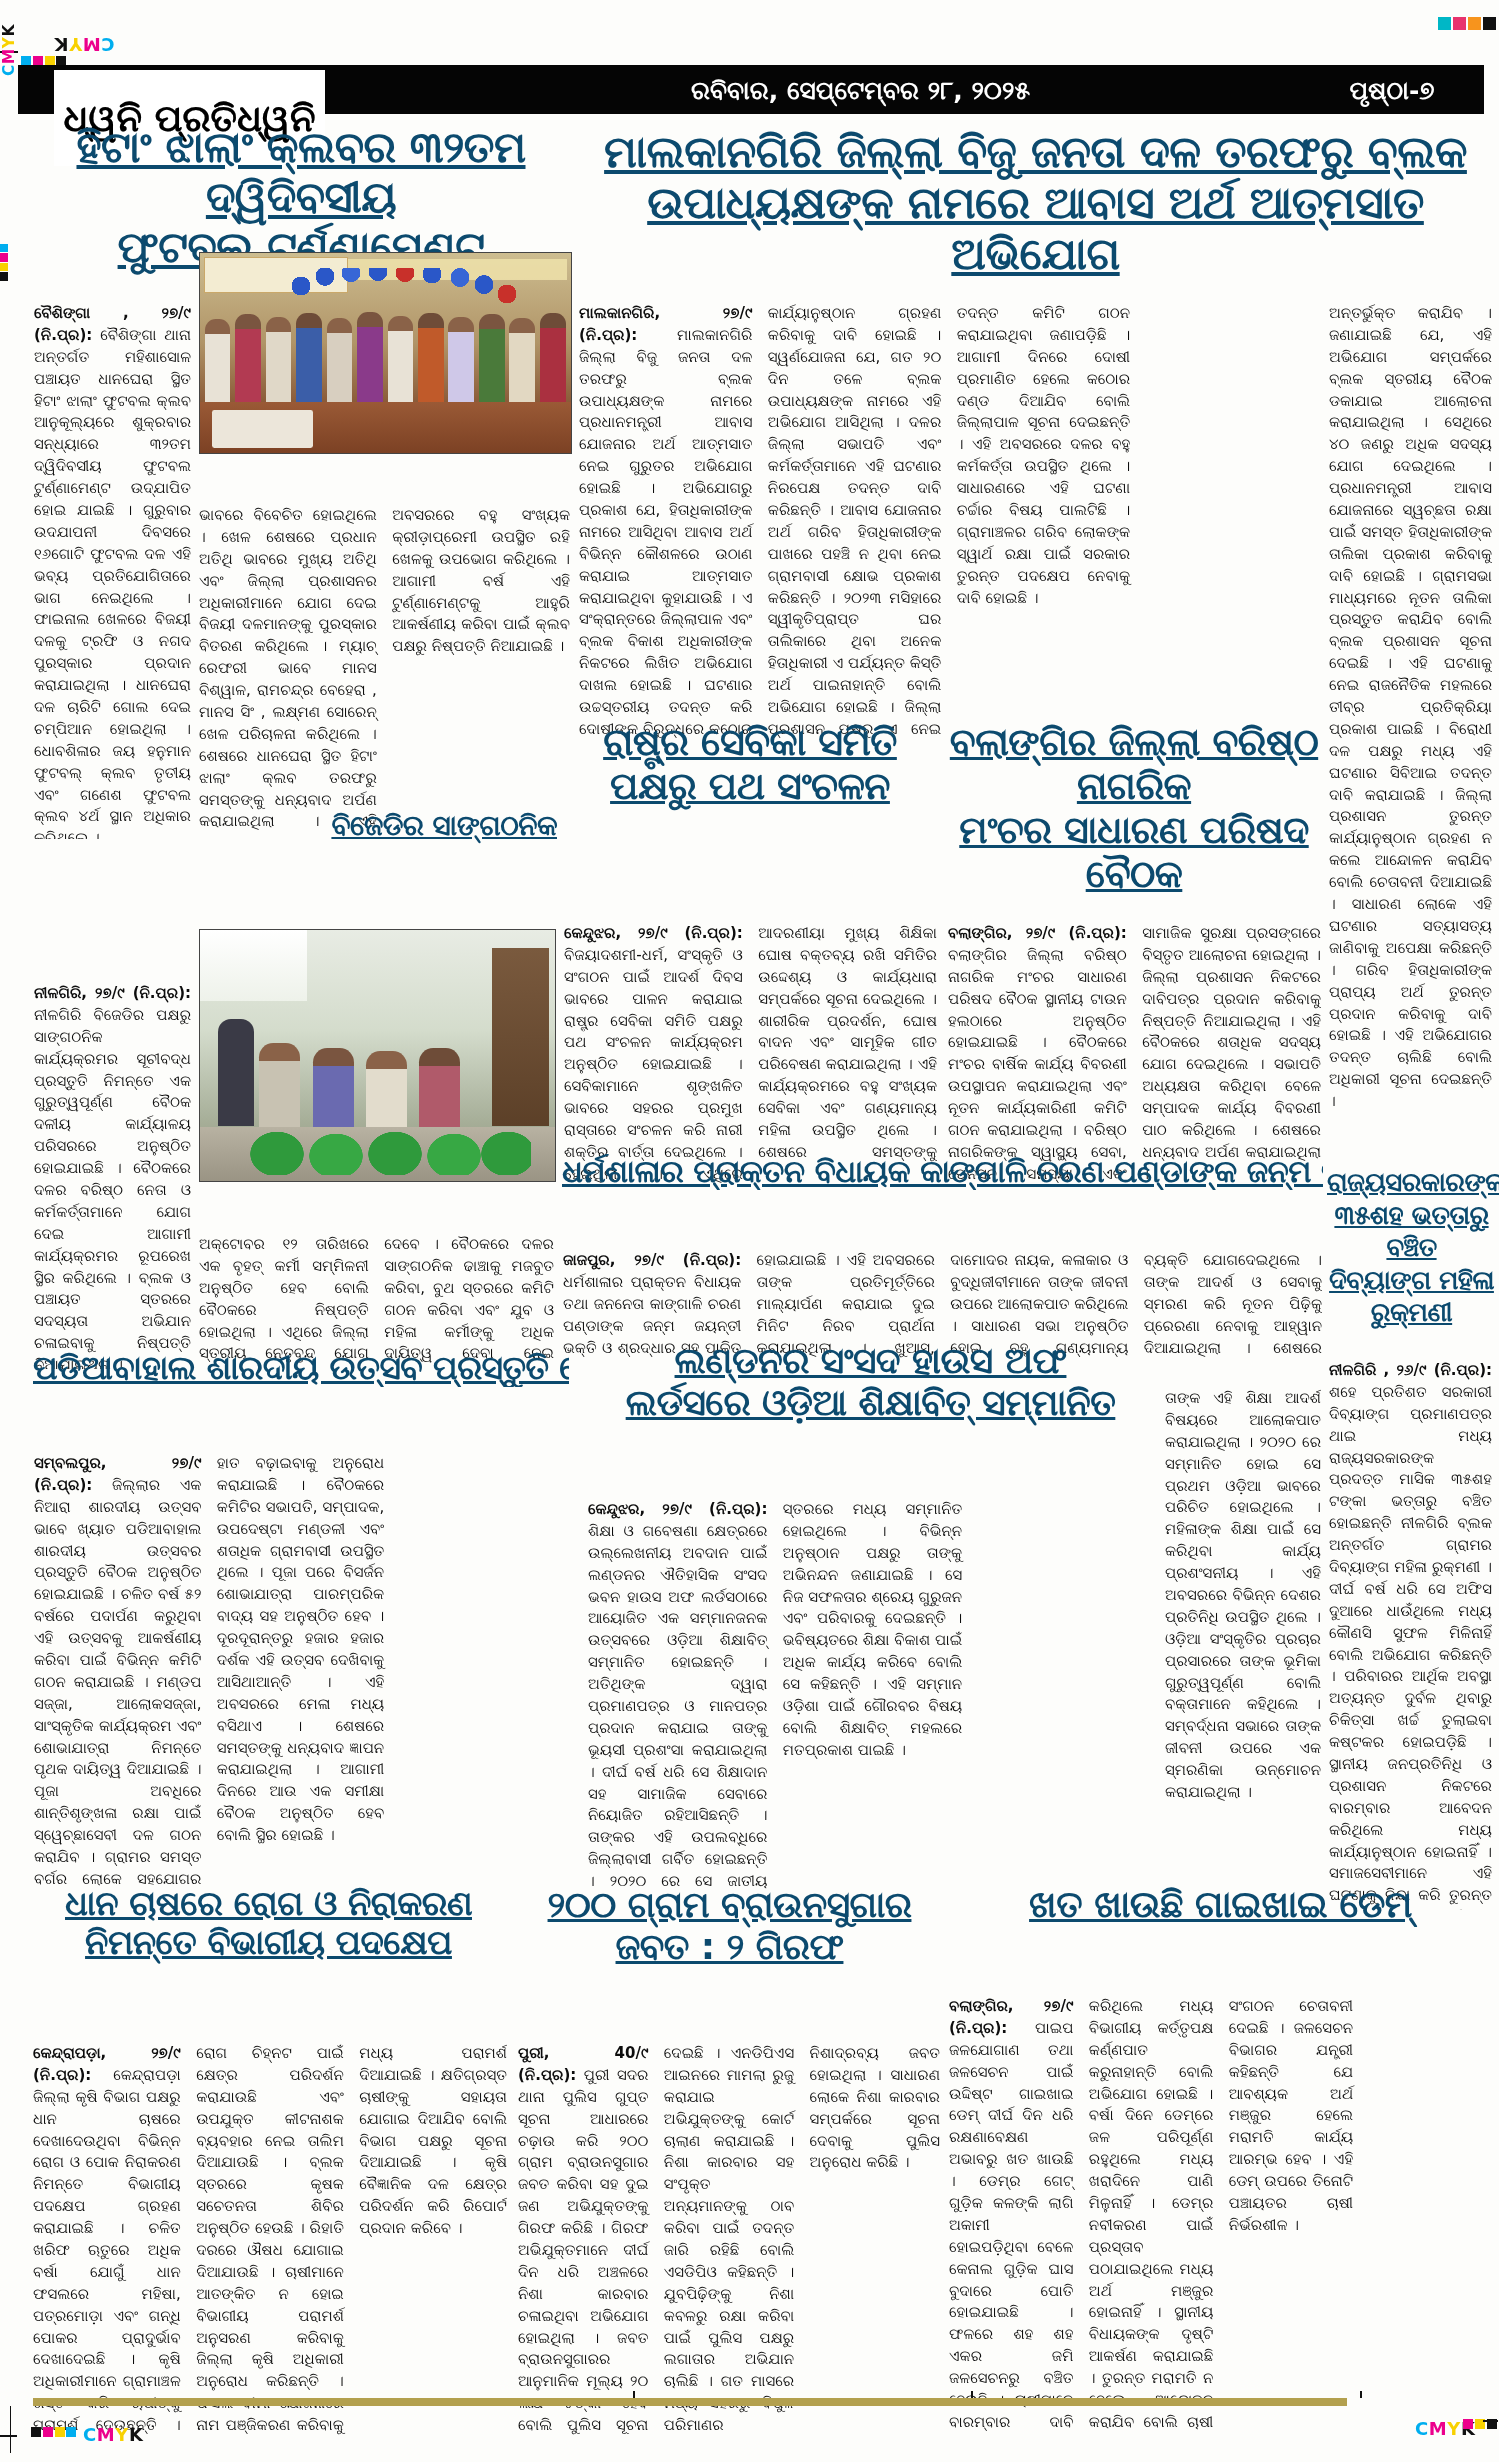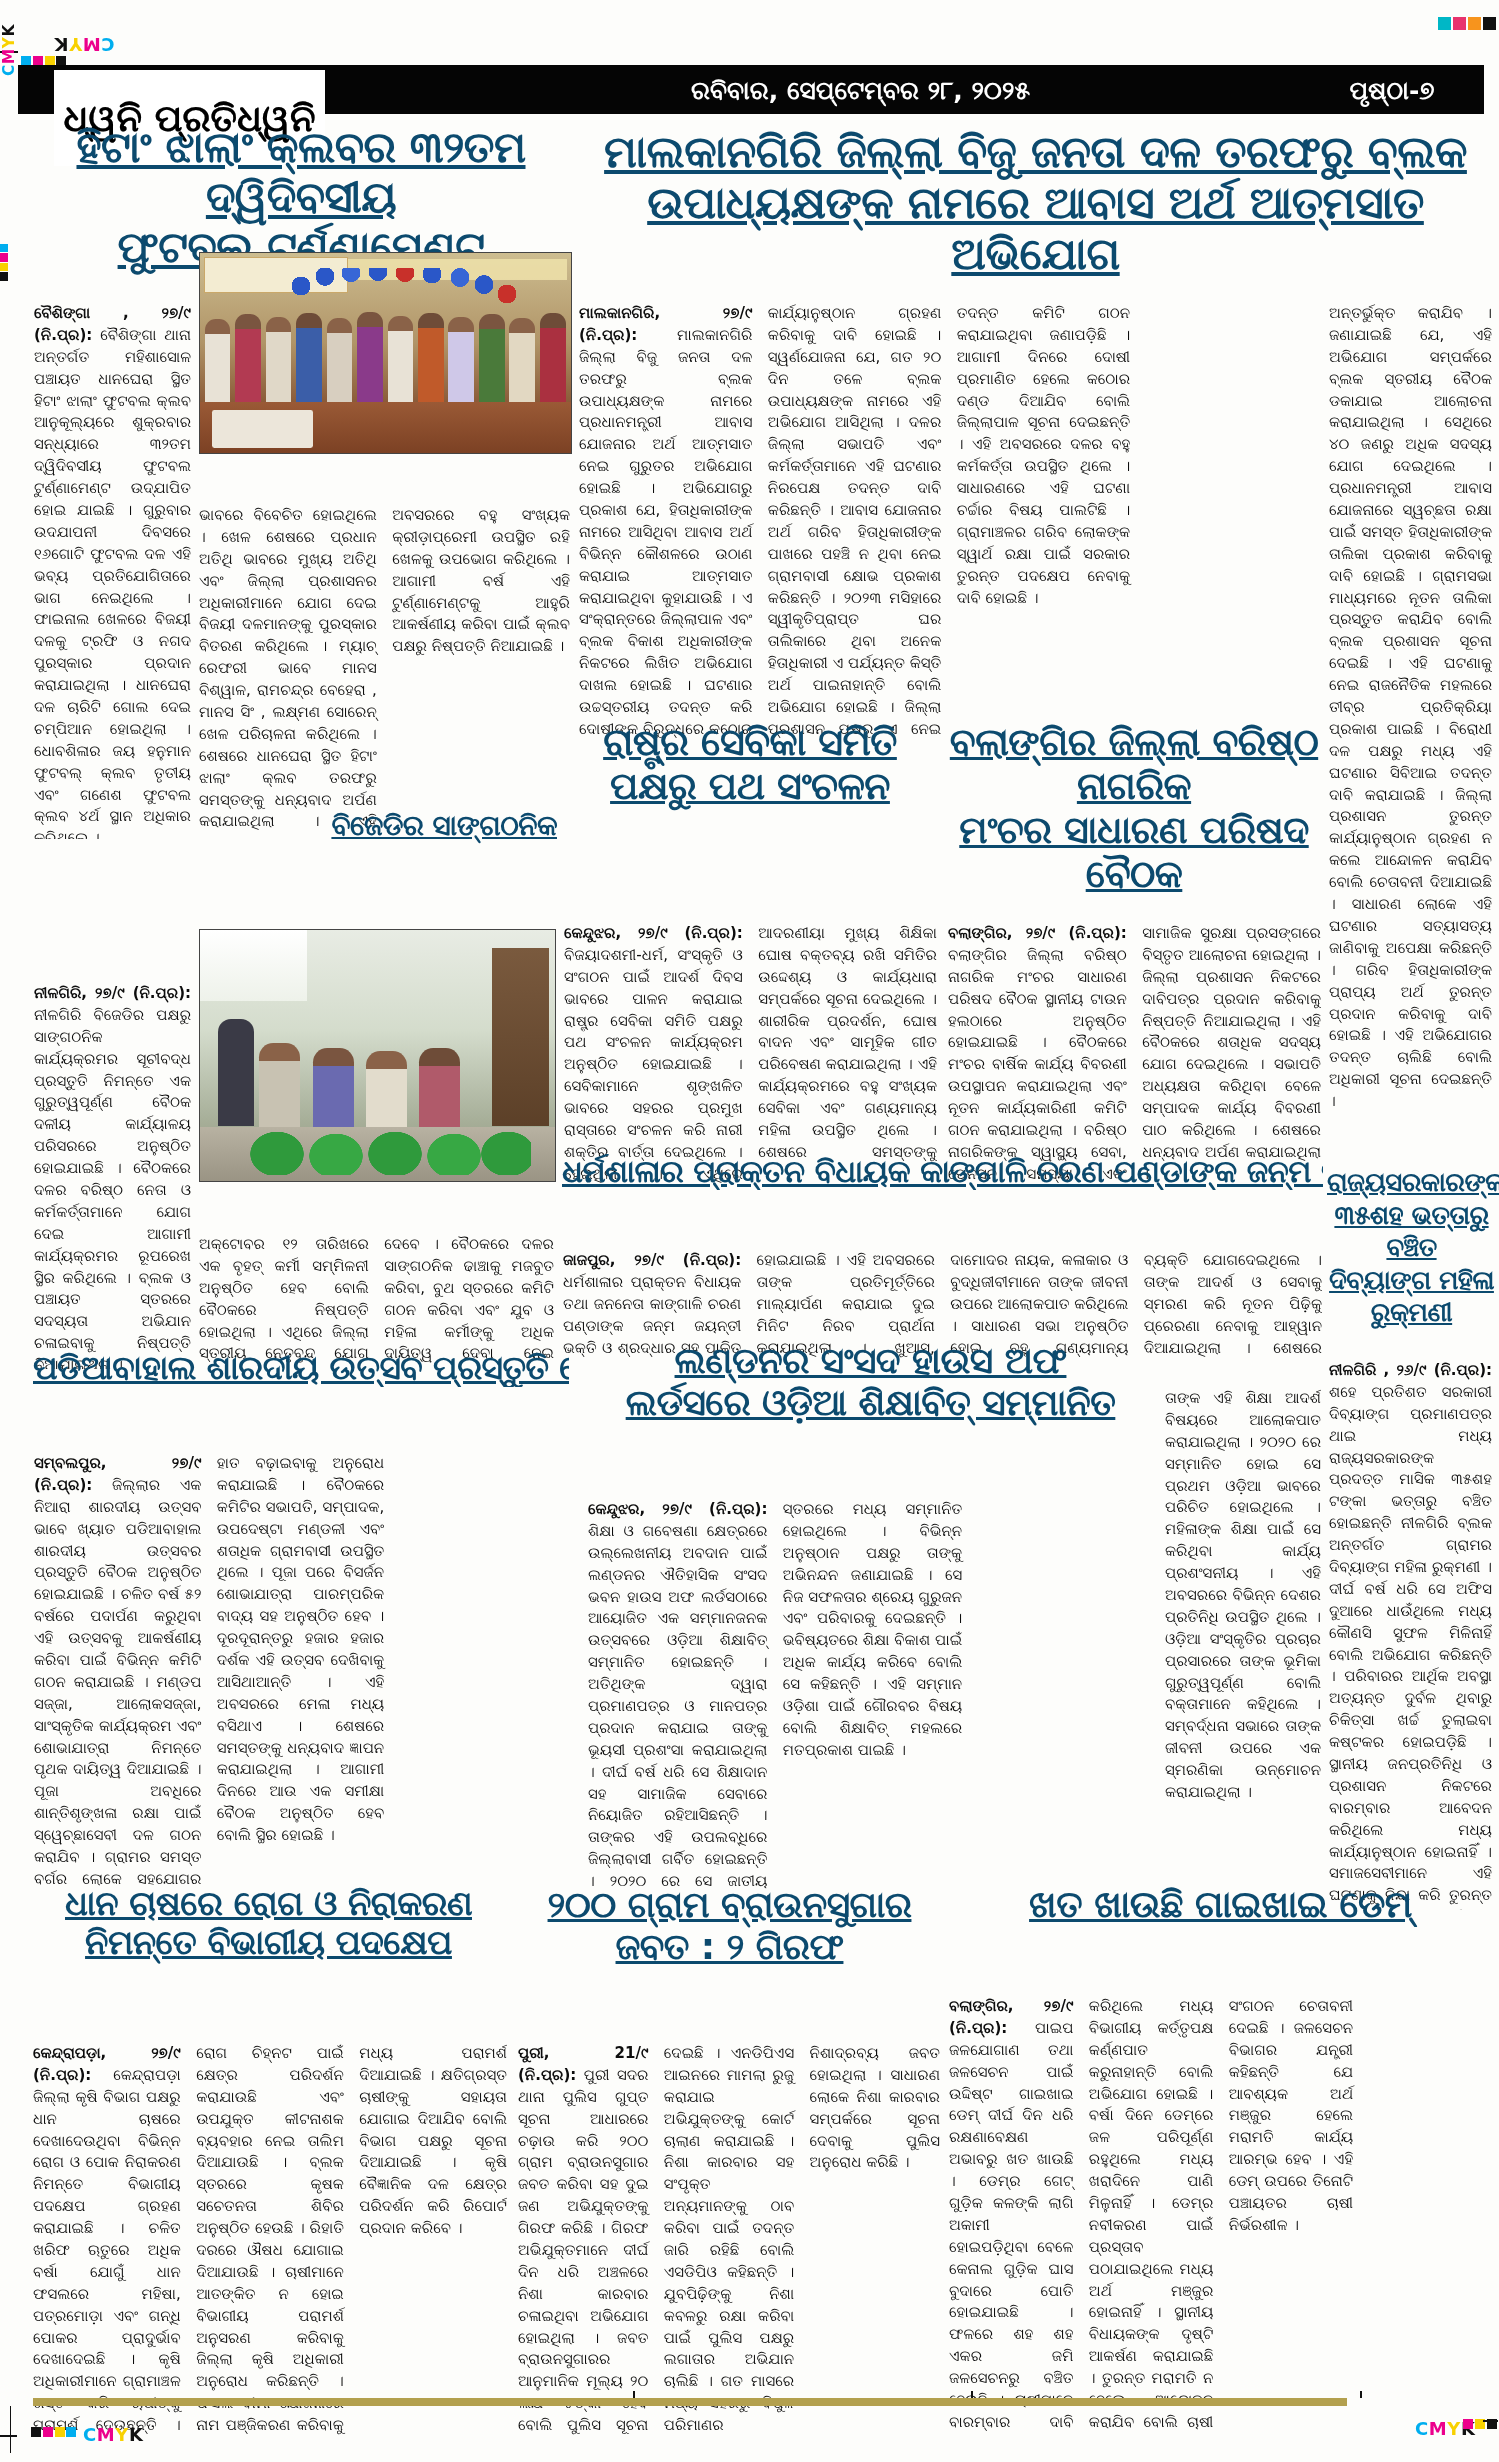--- a/index.html
+++ b/index.html
@@ -200,21 +200,21 @@
   <div class="abs bd" style="left:33px;top:1995px;width:474px;height:398px;column-count:3;">
     <span class="dl">କେନ୍ଦ୍ରାପଡ଼ା, ୨୭/୯ (ନି.ପ୍ର):</span>
     <span>କେନ୍ଦ୍ରାପଡ଼ା ଜିଲ୍ଲା କୃଷି ବିଭାଗ ପକ୍ଷରୁ ଧାନ ଚାଷରେ ଦେଖାଦେଉଥିବା ବିଭିନ୍ନ ରୋଗ ଓ ପୋକ ନିରାକରଣ ନିମନ୍ତେ ବିଭାଗୀୟ ପଦକ୍ଷେପ ଗ୍ରହଣ କରାଯାଇଛି । ଚଳିତ ଖରିଫ ଋତୁରେ ଅଧିକ ବର୍ଷା ଯୋଗୁଁ ଧାନ ଫସଲରେ ମହିଷା, ପତ୍ରମୋଡ଼ା ଏବଂ ଗନ୍ଧି ପୋକର ପ୍ରାଦୁର୍ଭାବ ଦେଖାଦେଇଛି । କୃଷି ଅଧିକାରୀମାନେ ଗ୍ରାମାଞ୍ଚଳ ଗସ୍ତ କରି ଚାଷୀଙ୍କୁ ପରାମର୍ଶ ଦେଉଛନ୍ତି । ରୋଗ ଚିହ୍ନଟ ପାଇଁ କ୍ଷେତ୍ର ପରିଦର୍ଶନ କରାଯାଉଛି ଏବଂ ଉପଯୁକ୍ତ କୀଟନାଶକ ବ୍ୟବହାର ନେଇ ତାଲିମ ଦିଆଯାଉଛି । ବ୍ଲକ ସ୍ତରରେ କୃଷକ ସଚେତନତା ଶିବିର ଅନୁଷ୍ଠିତ ହେଉଛି । ରିହାତି ଦରରେ ଔଷଧ ଯୋଗାଇ ଦିଆଯାଉଛି । ଚାଷୀମାନେ ଆତଙ୍କିତ ନ ହୋଇ ବିଭାଗୀୟ ପରାମର୍ଶ ଅନୁସରଣ କରିବାକୁ ଜିଲ୍ଲା କୃଷି ଅଧିକାରୀ ଅନୁରୋଧ କରିଛନ୍ତି । ଫସଲ ବୀମା ଯୋଜନାରେ ନାମ ପଞ୍ଜିକରଣ କରିବାକୁ ମଧ୍ୟ ପରାମର୍ଶ ଦିଆଯାଇଛି । କ୍ଷତିଗ୍ରସ୍ତ ଚାଷୀଙ୍କୁ ସହାୟତା ଯୋଗାଇ ଦିଆଯିବ ବୋଲି ବିଭାଗ ପକ୍ଷରୁ ସୂଚନା ଦିଆଯାଇଛି । କୃଷି ବୈଜ୍ଞାନିକ ଦଳ କ୍ଷେତ୍ର ପରିଦର୍ଶନ କରି ରିପୋର୍ଟ ପ୍ରଦାନ କରିବେ ।</span>
   </div>
 
   <div class="abs hl" style="left:517px;top:1884px;width:425px;font-size:36px;">
     <div>୨୦୦ ଗ୍ରାମ ବ୍ରାଉନସୁଗାର</div>
     <div>ଜବତ : ୨ ଗିରଫ</div>
   </div>
   <div class="abs bd" style="left:518px;top:1995px;width:422px;height:398px;column-count:3;">
-    <span class="dl">ପୁରୀ, 21/୯ (ନି.ପ୍ର):</span>
+    <span class="dl">ପୁରୀ, 40/୯ (ନି.ପ୍ର):</span>
     <span>ପୁରୀ ସଦର ଥାନା ପୁଲିସ ଗୁପ୍ତ ସୂଚନା ଆଧାରରେ ଚଢ଼ାଉ କରି ୨୦୦ ଗ୍ରାମ ବ୍ରାଉନସୁଗାର ଜବତ କରିବା ସହ ଦୁଇ ଜଣ ଅଭିଯୁକ୍ତଙ୍କୁ ଗିରଫ କରିଛି । ଗିରଫ ଅଭିଯୁକ୍ତମାନେ ଦୀର୍ଘ ଦିନ ଧରି ଅଞ୍ଚଳରେ ନିଶା କାରବାର ଚଳାଇଥିବା ଅଭିଯୋଗ ହୋଇଥିଲା । ଜବତ ବ୍ରାଉନସୁଗାରର ଆନୁମାନିକ ମୂଲ୍ୟ ୨୦ ଲକ୍ଷ ଟଙ୍କା ହେବ ବୋଲି ପୁଲିସ ସୂଚନା ଦେଇଛି । ଏନଡିପିଏସ ଆଇନରେ ମାମଲା ରୁଜୁ କରାଯାଇ ଅଭିଯୁକ୍ତଙ୍କୁ କୋର୍ଟ ଚାଲାଣ କରାଯାଇଛି । ନିଶା କାରବାର ସହ ସଂପୃକ୍ତ ଅନ୍ୟମାନଙ୍କୁ ଠାବ କରିବା ପାଇଁ ତଦନ୍ତ ଜାରି ରହିଛି ବୋଲି ଏସଡିପିଓ କହିଛନ୍ତି । ଯୁବପିଢ଼ିଙ୍କୁ ନିଶା କବଳରୁ ରକ୍ଷା କରିବା ପାଇଁ ପୁଲିସ ପକ୍ଷରୁ ଲଗାତାର ଅଭିଯାନ ଚାଲିଛି । ଗତ ମାସରେ ମଧ୍ୟ ସହରରୁ ବିପୁଳ ପରିମାଣର ନିଶାଦ୍ରବ୍ୟ ଜବତ ହୋଇଥିଲା । ସାଧାରଣ ଲୋକେ ନିଶା କାରବାର ସମ୍ପର୍କରେ ସୂଚନା ଦେବାକୁ ପୁଲିସ ଅନୁରୋଧ କରିଛି ।</span>
   </div>
 
   <div class="abs hl" style="left:948px;top:1884px;width:545px;font-size:37px;white-space:nowrap;overflow:hidden;">ଖତ ଖାଉଛି ଗାଇଖାଇ ଡେମ୍</div>
   <div class="abs bd" style="left:949px;top:1948px;width:544px;height:445px;column-count:4;">
     <span class="dl">ବଲାଙ୍ଗିର, ୨୭/୯ (ନି.ପ୍ର):</span>
     <span>ପାଇପ ଜଳଯୋଗାଣ ତଥା ଜଳସେଚନ ପାଇଁ ଉଦ୍ଦିଷ୍ଟ ଗାଇଖାଇ ଡେମ୍ ଦୀର୍ଘ ଦିନ ଧରି ରକ୍ଷଣାବେକ୍ଷଣ ଅଭାବରୁ ଖତ ଖାଉଛି । ଡେମ୍‌ର ଗେଟ୍ ଗୁଡ଼ିକ କଳଙ୍କି ଲାଗି ଅକାମୀ ହୋଇପଡ଼ିଥିବା ବେଳେ କେନାଲ ଗୁଡ଼ିକ ଘାସ ବୁଦାରେ ପୋତି ହୋଇଯାଇଛି । ଫଳରେ ଶହ ଶହ ଏକର ଜମି ଜଳସେଚନରୁ ବଞ୍ଚିତ ହେଉଛି । ଚାଷୀମାନେ ବାରମ୍ବାର ଦାବି କରିଥିଲେ ମଧ୍ୟ ବିଭାଗୀୟ କର୍ତ୍ତୃପକ୍ଷ କର୍ଣ୍ଣପାତ କରୁନାହାନ୍ତି ବୋଲି ଅଭିଯୋଗ ହୋଇଛି । ବର୍ଷା ଦିନେ ଡେମ୍‌ରେ ଜଳ ପରିପୂର୍ଣ୍ଣ ରହୁଥିଲେ ମଧ୍ୟ ଖରାଦିନେ ପାଣି ମିଳୁନାହିଁ । ଡେମ୍‌ର ନବୀକରଣ ପାଇଁ ପ୍ରସ୍ତାବ ପଠାଯାଇଥିଲେ ମଧ୍ୟ ଅର୍ଥ ମଞ୍ଜୁର ହୋଇନାହିଁ । ସ୍ଥାନୀୟ ବିଧାୟକଙ୍କ ଦୃଷ୍ଟି ଆକର୍ଷଣ କରାଯାଇଛି । ତୁରନ୍ତ ମରାମତି ନ ହେଲେ ଆନ୍ଦୋଳନ କରାଯିବ ବୋଲି ଚାଷୀ ସଂଗଠନ ଚେତାବନୀ ଦେଇଛି । ଜଳସେଚନ ବିଭାଗର ଯନ୍ତ୍ରୀ କହିଛନ୍ତି ଯେ ଆବଶ୍ୟକ ଅର୍ଥ ମଞ୍ଜୁର ହେଲେ ମରାମତି କାର୍ଯ୍ୟ ଆରମ୍ଭ ହେବ । ଏହି ଡେମ୍ ଉପରେ ତିନୋଟି ପଞ୍ଚାୟତର ଚାଷୀ ନିର୍ଭରଶୀଳ ।</span>
   </div>
 
   <div class="abs tick" style="left:633px;top:2391px;width:1.8px;height:7.1px;"></div>

